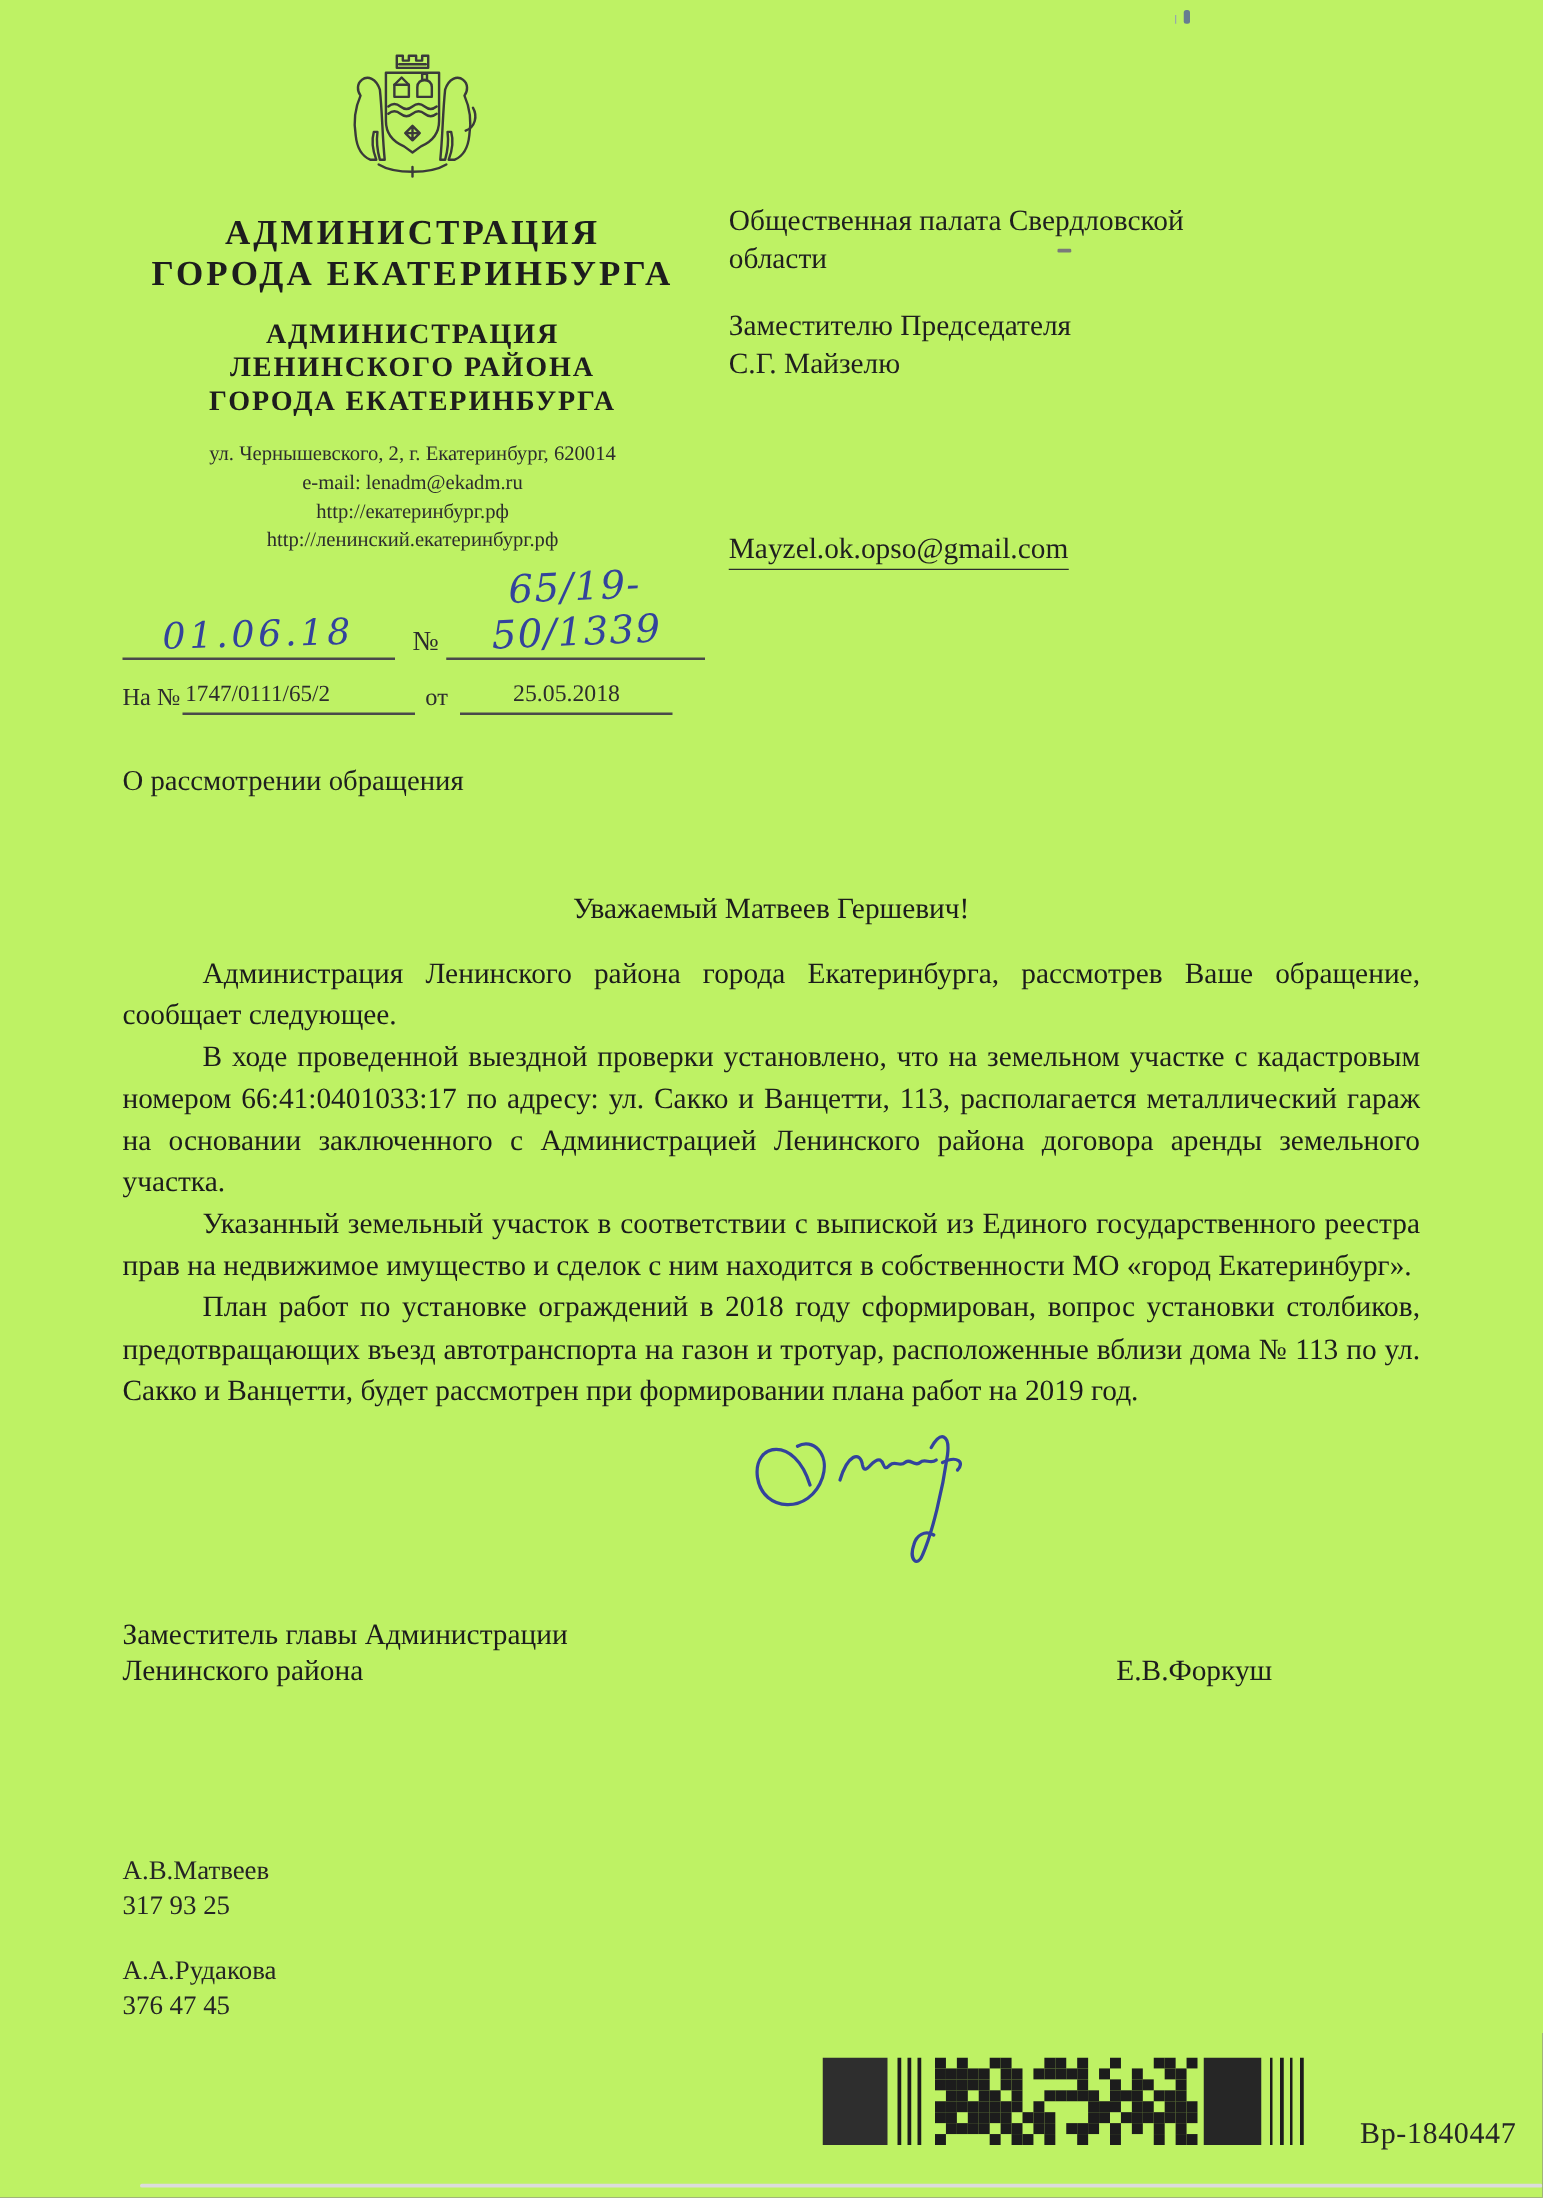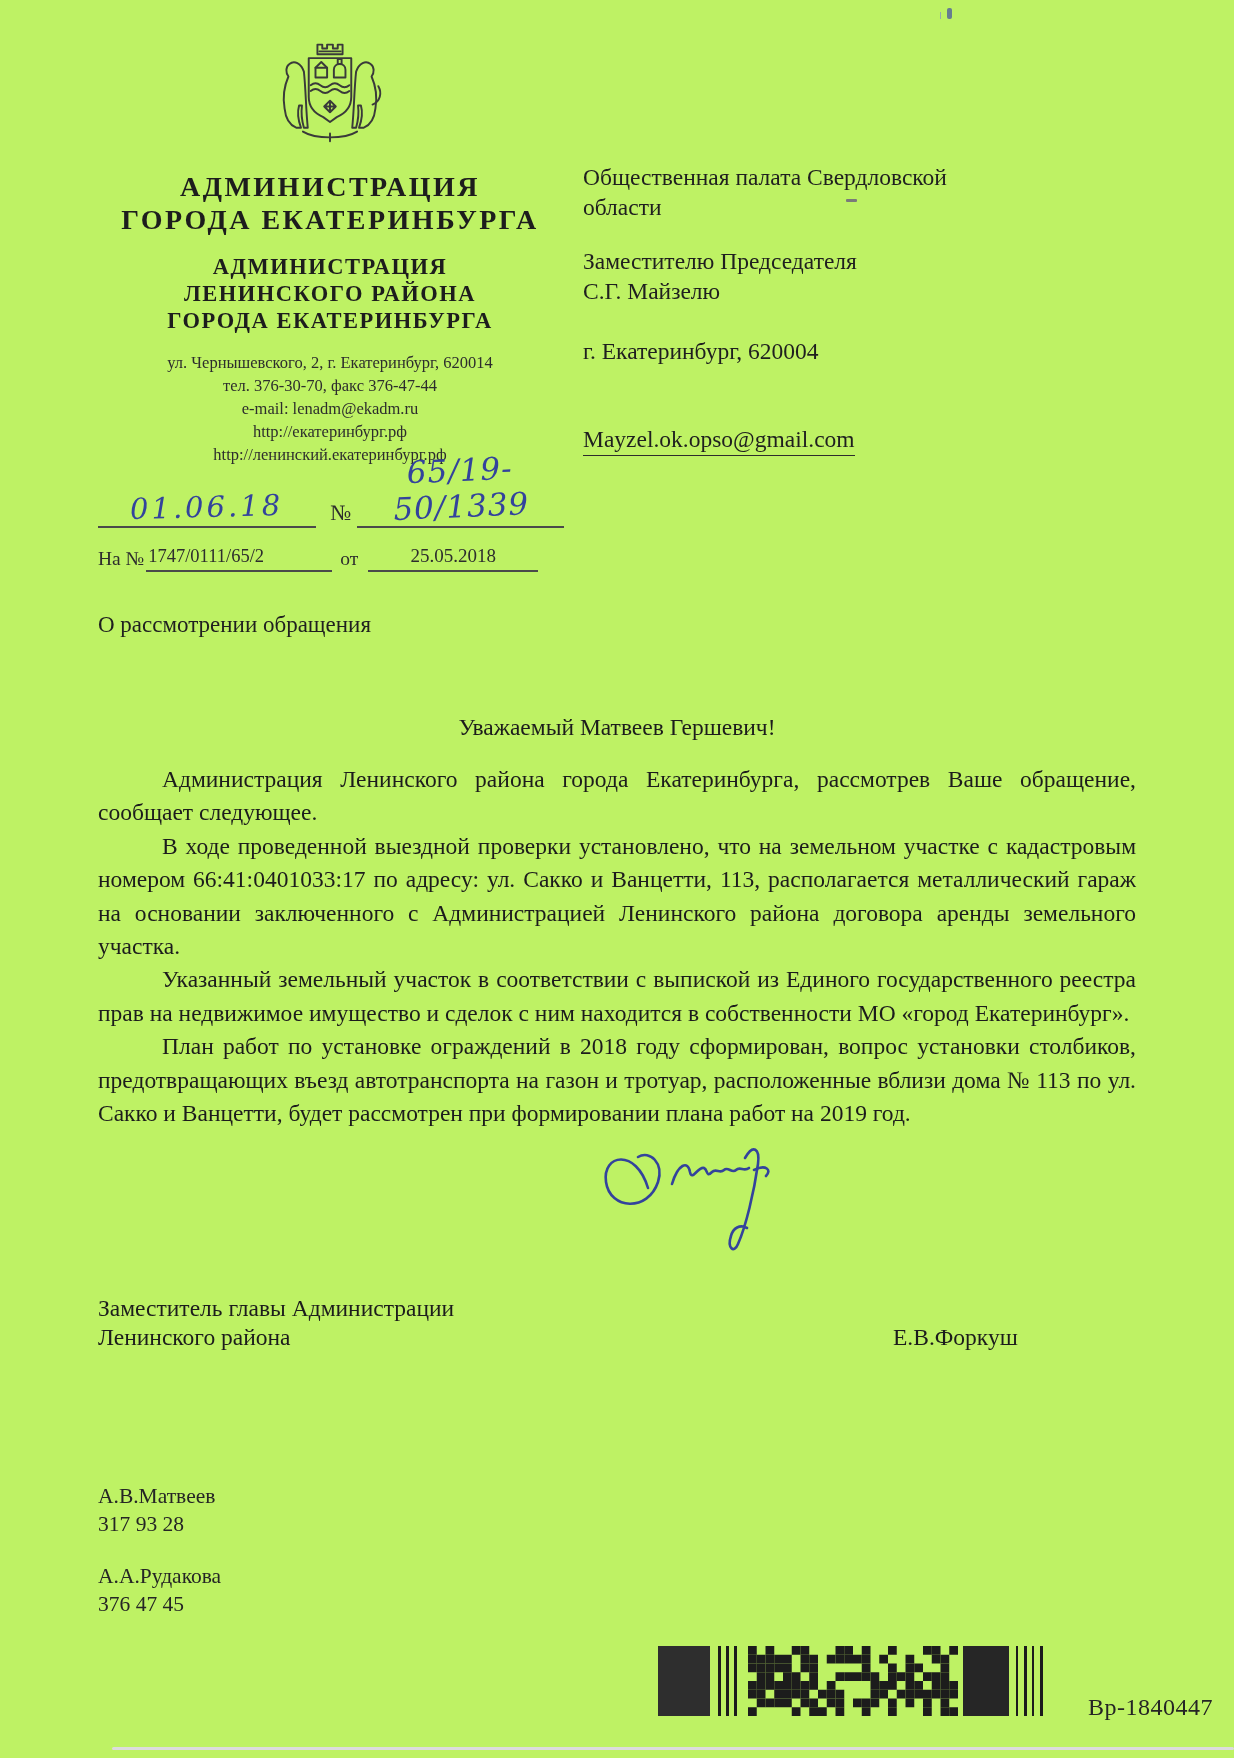--- a/index.html
+++ b/index.html
@@ -95,21 +95,20 @@
       <div>АДМИНИСТРАЦИЯ</div>
       <div>ГОРОДА ЕКАТЕРИНБУРГА</div>
     </div>
     <div class="dept-title">
       <div>АДМИНИСТРАЦИЯ</div>
       <div>ЛЕНИНСКОГО РАЙОНА</div>
       <div>ГОРОДА ЕКАТЕРИНБУРГА</div>
     </div>
     <div class="contacts">
       <div>ул. Чернышевского, 2, г. Екатеринбург, 620014</div>
-      <div>тел. 376-30-70, факс 376-47-44</div>
       <div>e-mail: lenadm@ekadm.ru</div>
       <div>http://екатеринбург.рф</div>
       <div>http://ленинский.екатеринбург.рф</div>
     </div>
   </div>
 
   <div class="ref">
     <div class="ref-row1">
       <span class="u-line date-line"><span class="hw hw-date">01.06.18</span></span>
       <span class="num-sign">№</span>
@@ -125,21 +124,20 @@
 
   <div class="subject">О рассмотрении обращения</div>
 
   <div class="recipient">
     <div class="r-org">Общественная палата Свердловской области</div>
     <div class="r-position">
       <div>Заместителю Председателя</div>
       <div>С.Г. Майзелю</div>
     </div>
     <div class="r-address">
-      <div>г. Екатеринбург, 620004</div>
     </div>
     <div class="r-email">Mayzel.ok.opso@gmail.com</div>
   </div>
 
   <div class="salutation">Уважаемый Матвеев Гершевич!</div>
   <div class="body-text">
     <p>Администрация Ленинского района города Екатеринбурга, рассмотрев Ваше обращение, сообщает следующее.</p>
     <p>В ходе проведенной выездной проверки установлено, что на земельном участке с кадастровым номером 66:41:0401033:17 по адресу: ул. Сакко и Ванцетти, 113, располагается металлический гараж на основании заключенного с Администрацией Ленинского района договора аренды земельного участка.</p>
     <p>Указанный земельный участок в соответствии с выпиской из Единого государственного реестра прав на недвижимое имущество и сделок с ним находится в собственности МО «город Екатеринбург».</p>
     <p>План работ по установке ограждений в 2018 году сформирован, вопрос установки столбиков, предотвращающих въезд автотранспорта на газон и тротуар, расположенные вблизи дома № 113 по ул. Сакко и Ванцетти, будет рассмотрен при формировании плана работ на 2019 год.</p>
@@ -152,21 +150,21 @@
   <svg class="sig-svg" viewBox="0 0 240 155" aria-hidden="true">
     <path d="M56 62 C44 22 10 28 14 56 C18 84 56 86 66 56 C72 37 58 24 46 31"></path>
     <path d="M80 58 C86 38 96 34 98 46 C100 56 106 40 112 42 C116 44 114 52 120 46 C124 42 128 48 132 44 C136 40 140 48 144 44 C148 40 152 46 157 42"></path>
     <path d="M153 32 C161 18 168 22 166 38 C162 66 154 100 146 118 C142 128 135 122 139 110 C141 102 148 98 155 102"></path>
     <path d="M162 44 C174 38 180 44 174 50"></path>
   </svg>
   <div class="sig-name">Е.В.Форкуш</div>
 
   <div class="exec exec-1">
     <div>А.В.Матвеев</div>
-    <div>317 93 28</div>
+    <div>317 93 25</div>
   </div>
   <div class="exec exec-2">
     <div>А.А.Рудакова</div>
     <div>376 47 45</div>
   </div>
 
   <svg class="barcode" id="barcode-svg" viewBox="0 0 420 70" aria-hidden="true">
       <rect x="0" y="0" width="52" height="70" fill="#2e2e2e"></rect>
       <rect x="60" y="0" width="3" height="70" fill="#1c1c1c"></rect>
       <rect x="68" y="0" width="3" height="70" fill="#1c1c1c"></rect>

